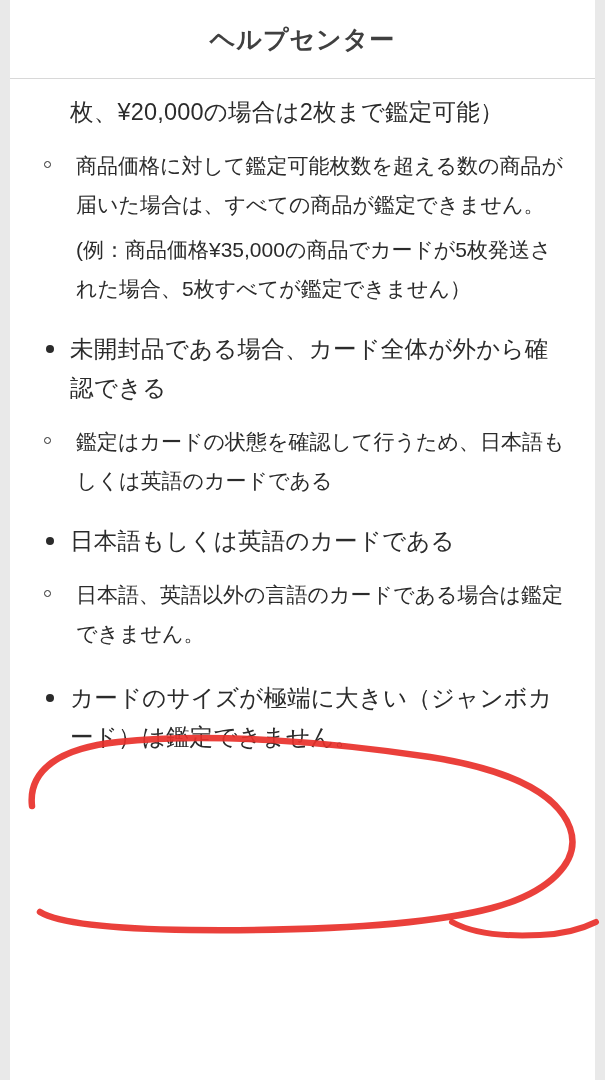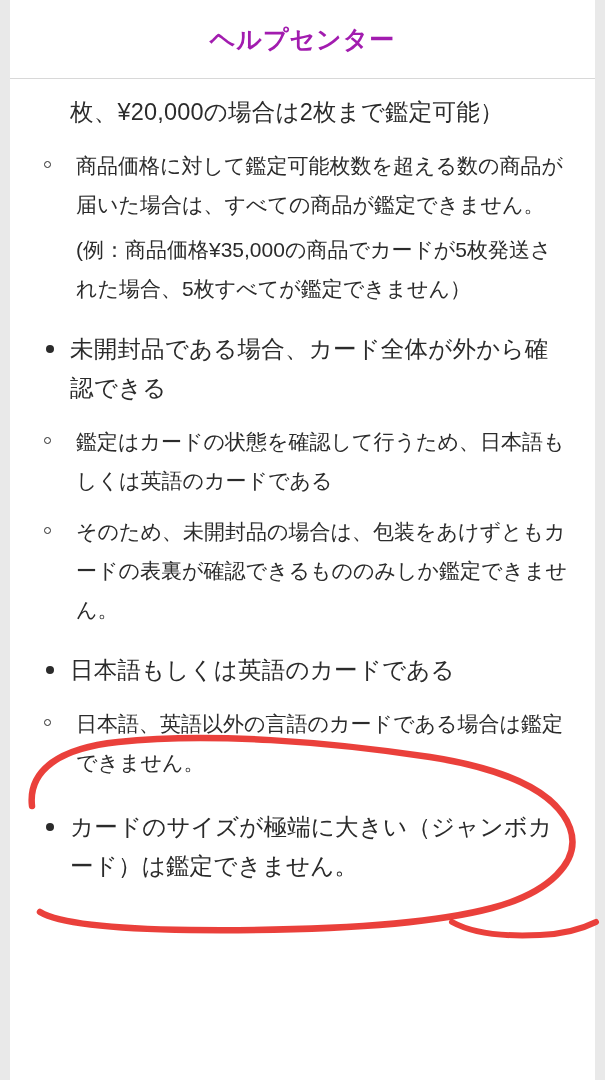--- a/index.html
+++ b/index.html
@@ -39,21 +39,21 @@
     height: 78px;
     background: #ffffff;
     display: flex;
     align-items: center;
     justify-content: center;
   }
   .header-title {
     font-size: 25px;
     font-weight: bold;
     letter-spacing: 1px;
-    color: #a21caf;
+    color: #404040;
   }
   .header-rule {
     position: absolute;
     top: 78px;
     left: 10px;
     right: 10px;
     height: 1px;
     background: #d8d8d8;
   }
 
@@ -177,24 +177,20 @@
 
       <li class="b1" style="margin-top:22px;">
         <span class="dot"></span>
         <span class="para">未開封品である場合、カード全体が外から確認できる</span>
       </li>
 
       <ul class="lvl2">
         <li class="b2">
           <span class="ring"></span>
           <span class="para">鑑定はカードの状態を確認して行うため、日本語もしくは英語のカードである</span>
-        </li>
-        <li class="b2" style="margin-top:12px;">
-          <span class="ring"></span>
-          <span class="para">そのため、未開封品の場合は、包装をあけずともカードの表裏が確認できるもののみしか鑑定できません。</span>
         </li>
       </ul>
 
       <li class="b1" style="margin-top:22px;">
         <span class="dot"></span>
         <span class="para">日本語もしくは英語のカードである</span>
       </li>
 
       <ul class="lvl2">
         <li class="b2" style="margin-top:6px;">

